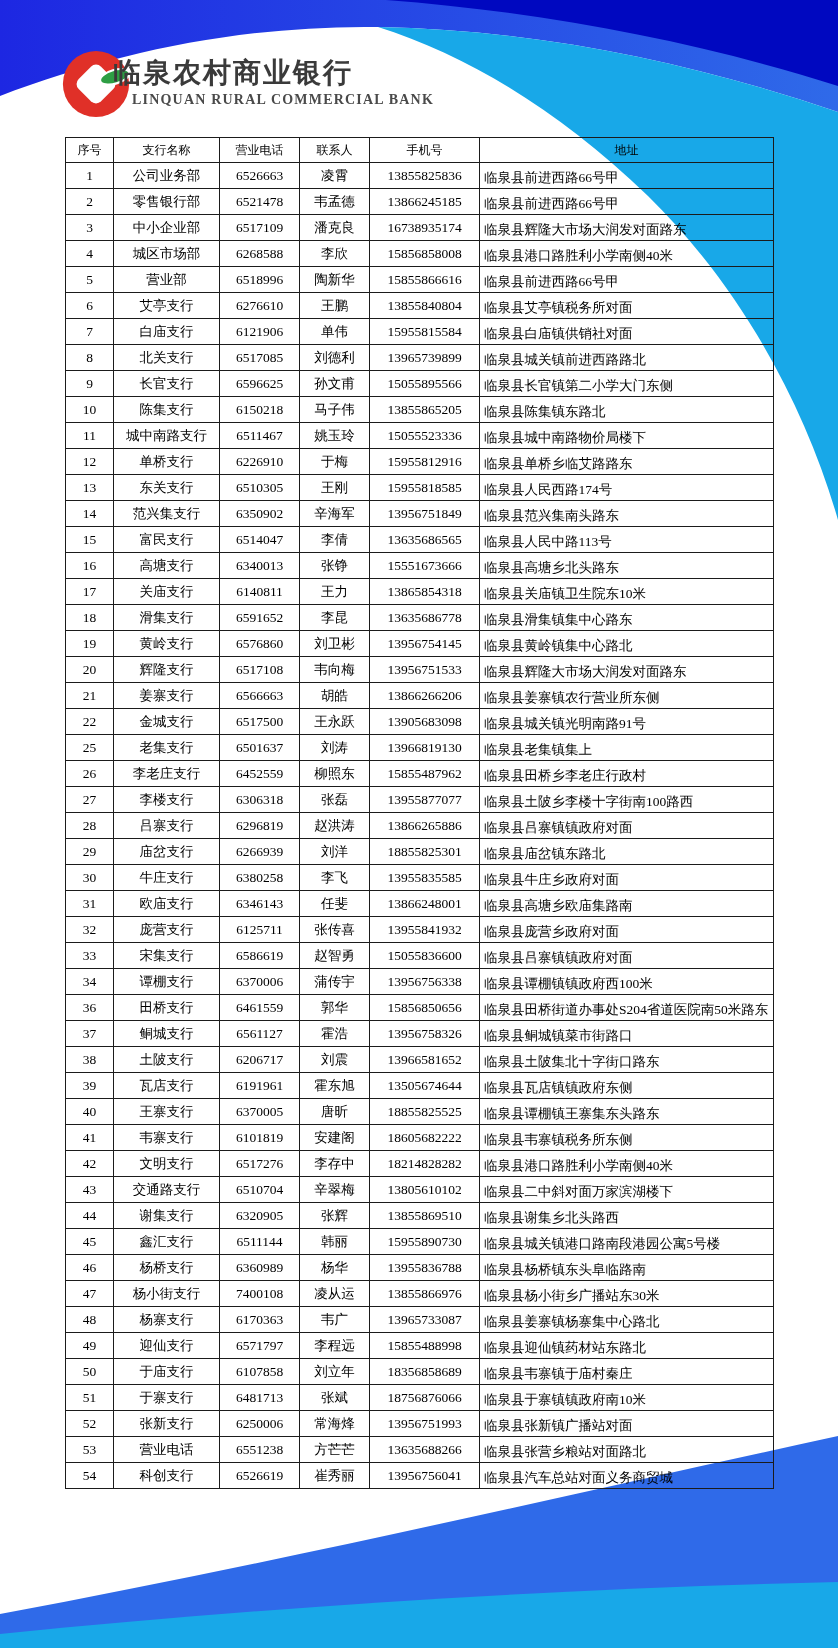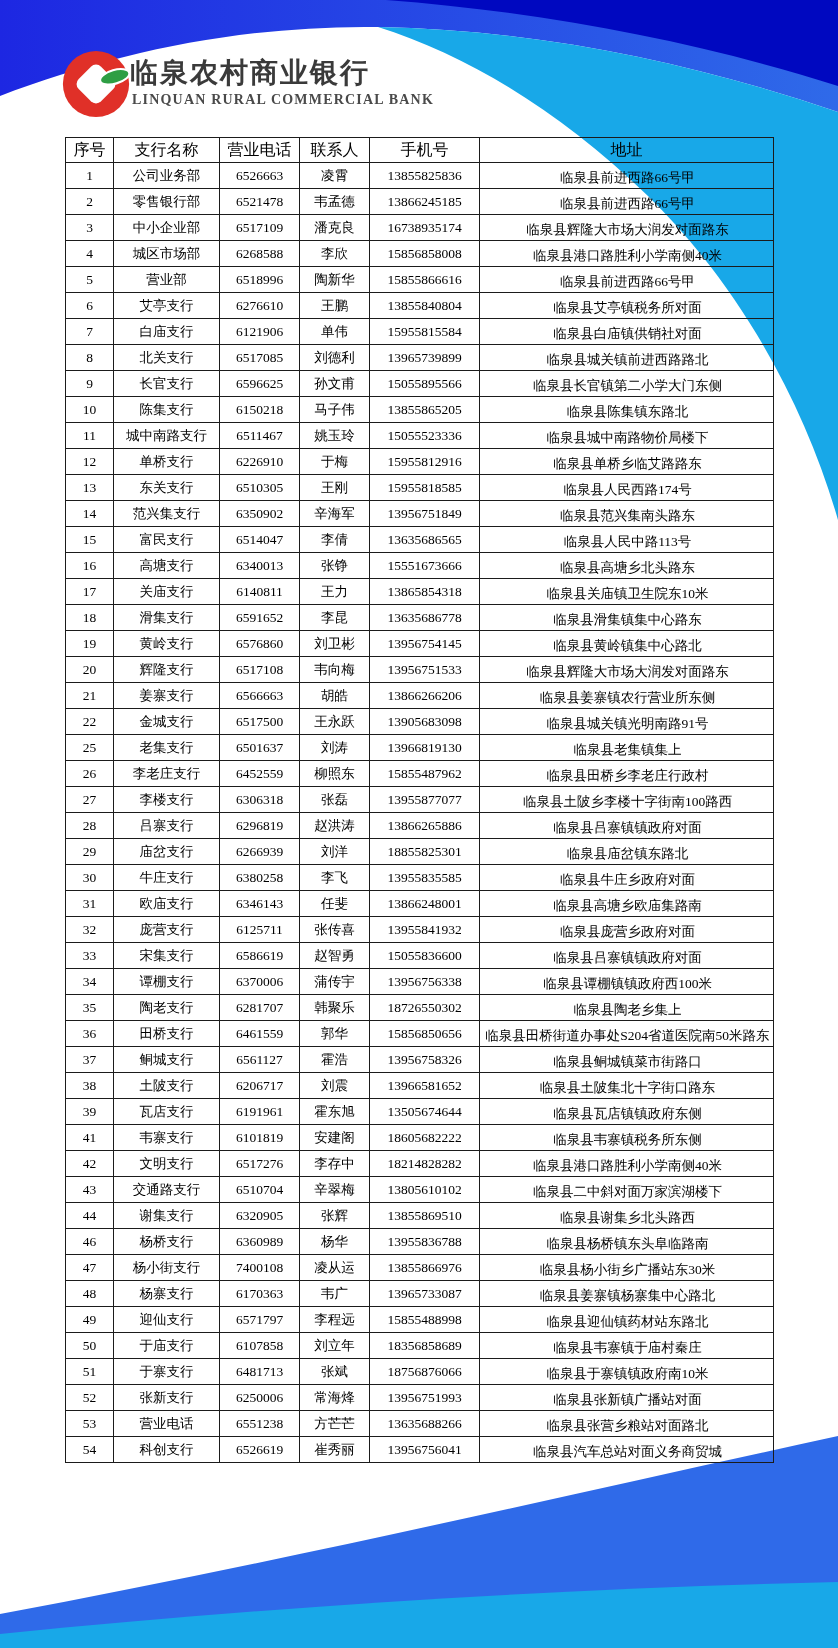--- a/index.html
+++ b/index.html
@@ -4,39 +4,39 @@
 <style>
   html,body{margin:0;padding:0;}
   body{
     width:838px;height:1648px;position:relative;overflow:hidden;background:#fff;
     font-family:"Liberation Serif","DejaVu Serif",serif;
   }
   svg.bg{position:absolute;left:0;top:0;width:838px;height:1648px;display:block;}
   .brand{position:absolute;left:60px;top:46px;width:420px;height:80px;}
   .brand .emblem{position:absolute;left:0;top:2px;width:72px;height:72px;}
   .brand .cn{
-    position:absolute;left:70px;top:8px;font-size:28px;font-weight:bold;
+    position:absolute;left:53px;top:8px;font-size:28px;font-weight:bold;
     color:#3a3a3a;letter-spacing:2px;white-space:nowrap;
   }
   .brand .en{
     position:absolute;left:72px;top:46px;font-size:14px;font-weight:bold;
     color:#4a4a4a;letter-spacing:1.2px;white-space:nowrap;
   }
   table.directory{
     position:absolute;left:65px;top:137px;width:708px;
     border-collapse:collapse;table-layout:fixed;background:transparent;
   }
   .directory th,.directory td{
     border:1px solid #1b1b1b;height:24px;padding:0;
     font-size:13.5px;color:#000;text-align:center;vertical-align:middle;
     overflow:hidden;white-space:nowrap;font-weight:normal;
   }
-  .directory th{font-size:16px;}
+  .directory th{font-size:12px;}
   .directory td.c5{
-    text-align:center;vertical-align:bottom;padding:0 2px 1px 4px;
+    text-align:left;vertical-align:bottom;padding:0 2px 1px 4px;
   }
   .col0{width:48px}.col1{width:106px}.col2{width:80px}
   .col3{width:70px}.col4{width:110px}.col5{width:294px}
 </style>
 </head>
 <body>
 
 <svg class="bg" viewBox="0 0 838 1648" preserveAspectRatio="none">
   <defs>
     <linearGradient id="topblue" x1="0" y1="0" x2="1" y2="0">
@@ -331,28 +331,20 @@
       </tr>
       <tr>
         <td class="c0">34</td>
         <td class="c1">谭棚支行</td>
         <td class="c2">6370006</td>
         <td class="c3">蒲传宇</td>
         <td class="c4">13956756338</td>
         <td class="c5">临泉县谭棚镇镇政府西100米</td>
       </tr>
       <tr>
-        <td class="c0">35</td>
-        <td class="c1">陶老支行</td>
-        <td class="c2">6281707</td>
-        <td class="c3">韩聚乐</td>
-        <td class="c4">18726550302</td>
-        <td class="c5">临泉县陶老乡集上</td>
-      </tr>
-      <tr>
         <td class="c0">36</td>
         <td class="c1">田桥支行</td>
         <td class="c2">6461559</td>
         <td class="c3">郭华</td>
         <td class="c4">15856850656</td>
         <td class="c5">临泉县田桥街道办事处S204省道医院南50米路东</td>
       </tr>
       <tr>
         <td class="c0">37</td>
         <td class="c1">鲖城支行</td>
@@ -371,20 +363,28 @@
       </tr>
       <tr>
         <td class="c0">39</td>
         <td class="c1">瓦店支行</td>
         <td class="c2">6191961</td>
         <td class="c3">霍东旭</td>
         <td class="c4">13505674644</td>
         <td class="c5">临泉县瓦店镇镇政府东侧</td>
       </tr>
       <tr>
+        <td class="c0">40</td>
+        <td class="c1">王寨支行</td>
+        <td class="c2">6370005</td>
+        <td class="c3">唐昕</td>
+        <td class="c4">18855825525</td>
+        <td class="c5">临泉县谭棚镇王寨集东头路东</td>
+      </tr>
+      <tr>
         <td class="c0">41</td>
         <td class="c1">韦寨支行</td>
         <td class="c2">6101819</td>
         <td class="c3">安建阁</td>
         <td class="c4">18605682222</td>
         <td class="c5">临泉县韦寨镇税务所东侧</td>
       </tr>
       <tr>
         <td class="c0">42</td>
         <td class="c1">文明支行</td>
@@ -403,20 +403,28 @@
       </tr>
       <tr>
         <td class="c0">44</td>
         <td class="c1">谢集支行</td>
         <td class="c2">6320905</td>
         <td class="c3">张辉</td>
         <td class="c4">13855869510</td>
         <td class="c5">临泉县谢集乡北头路西</td>
       </tr>
       <tr>
+        <td class="c0">45</td>
+        <td class="c1">鑫汇支行</td>
+        <td class="c2">6511144</td>
+        <td class="c3">韩丽</td>
+        <td class="c4">15955890730</td>
+        <td class="c5">临泉县城关镇港口路南段港园公寓5号楼</td>
+      </tr>
+      <tr>
         <td class="c0">46</td>
         <td class="c1">杨桥支行</td>
         <td class="c2">6360989</td>
         <td class="c3">杨华</td>
         <td class="c4">13955836788</td>
         <td class="c5">临泉县杨桥镇东头阜临路南</td>
       </tr>
       <tr>
         <td class="c0">47</td>
         <td class="c1">杨小街支行</td>

